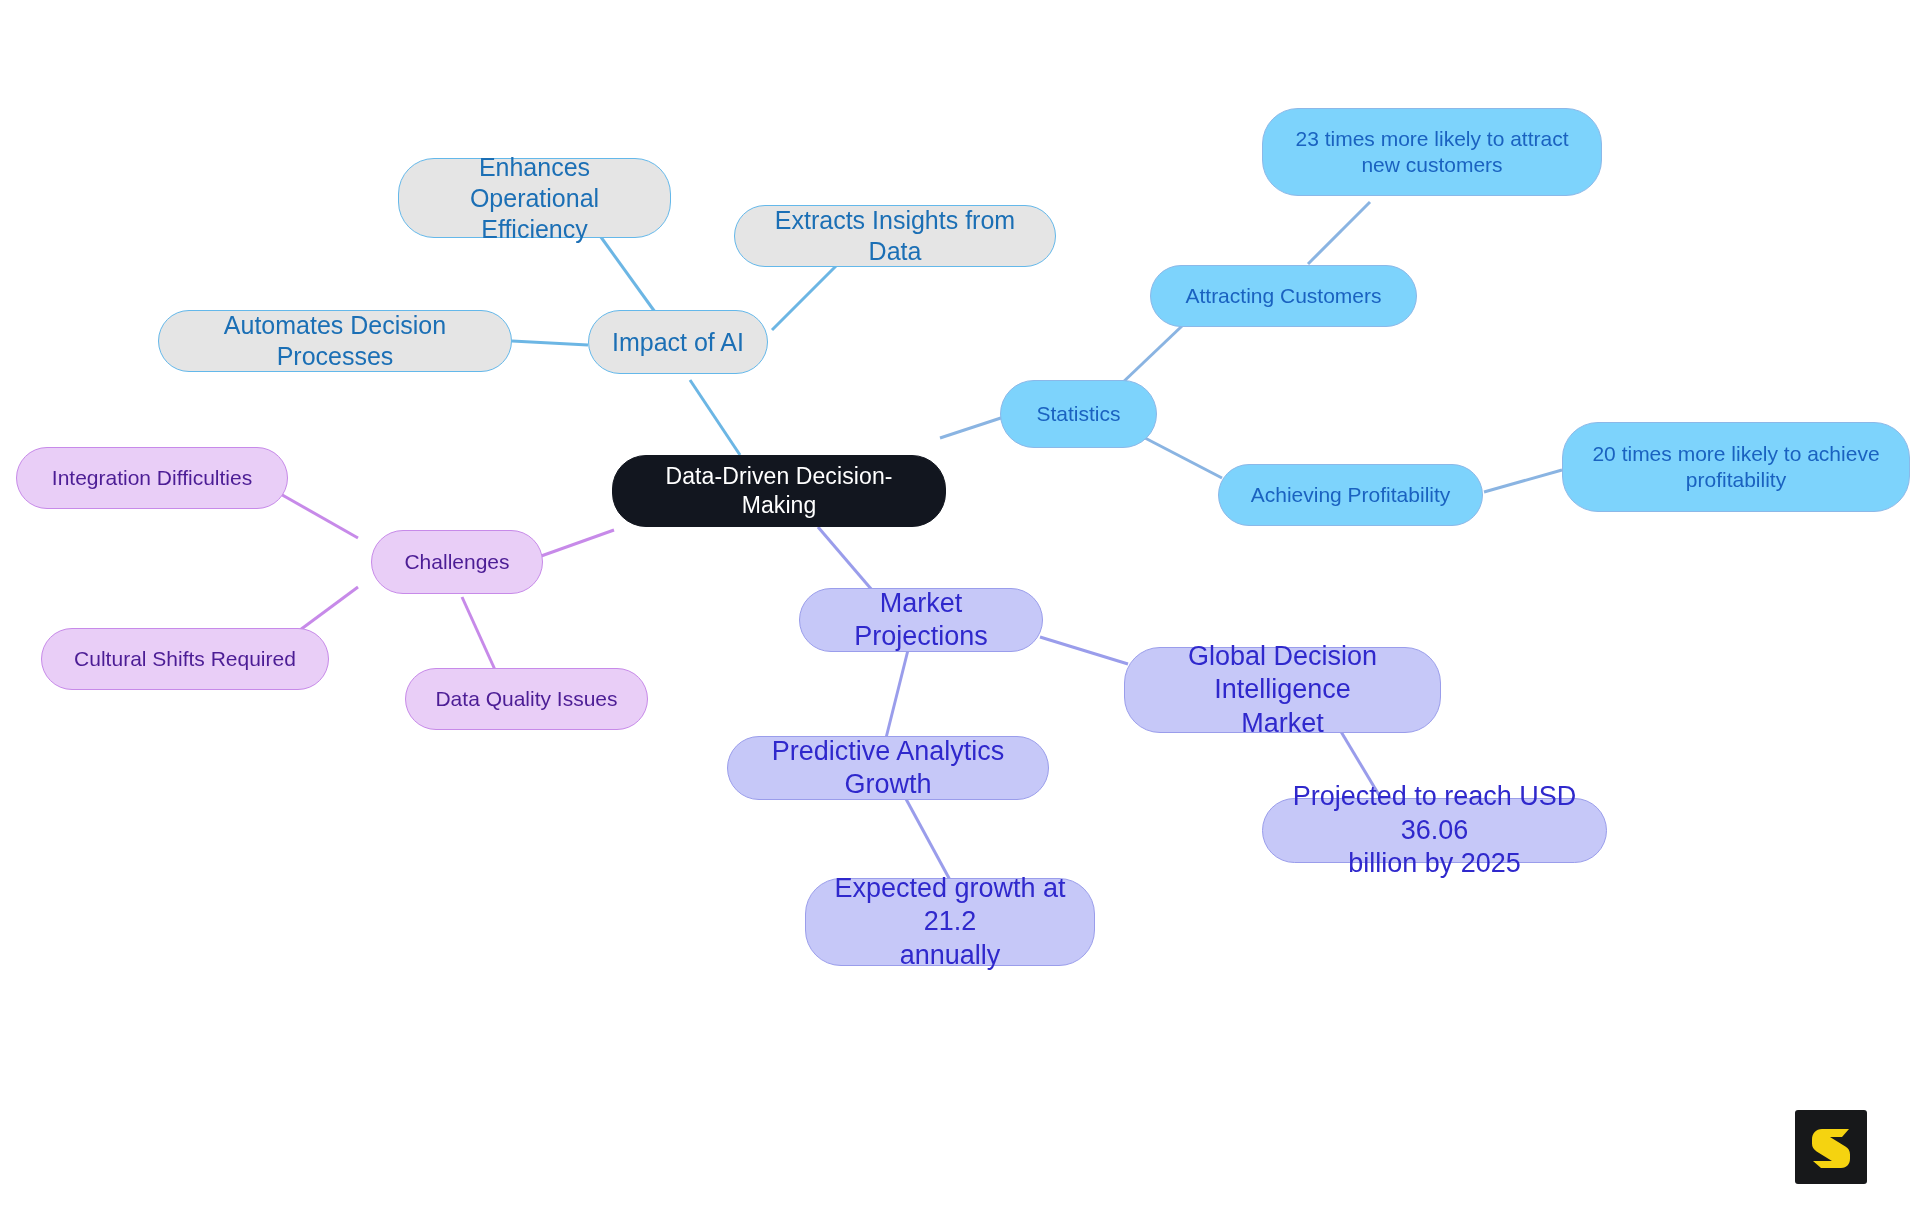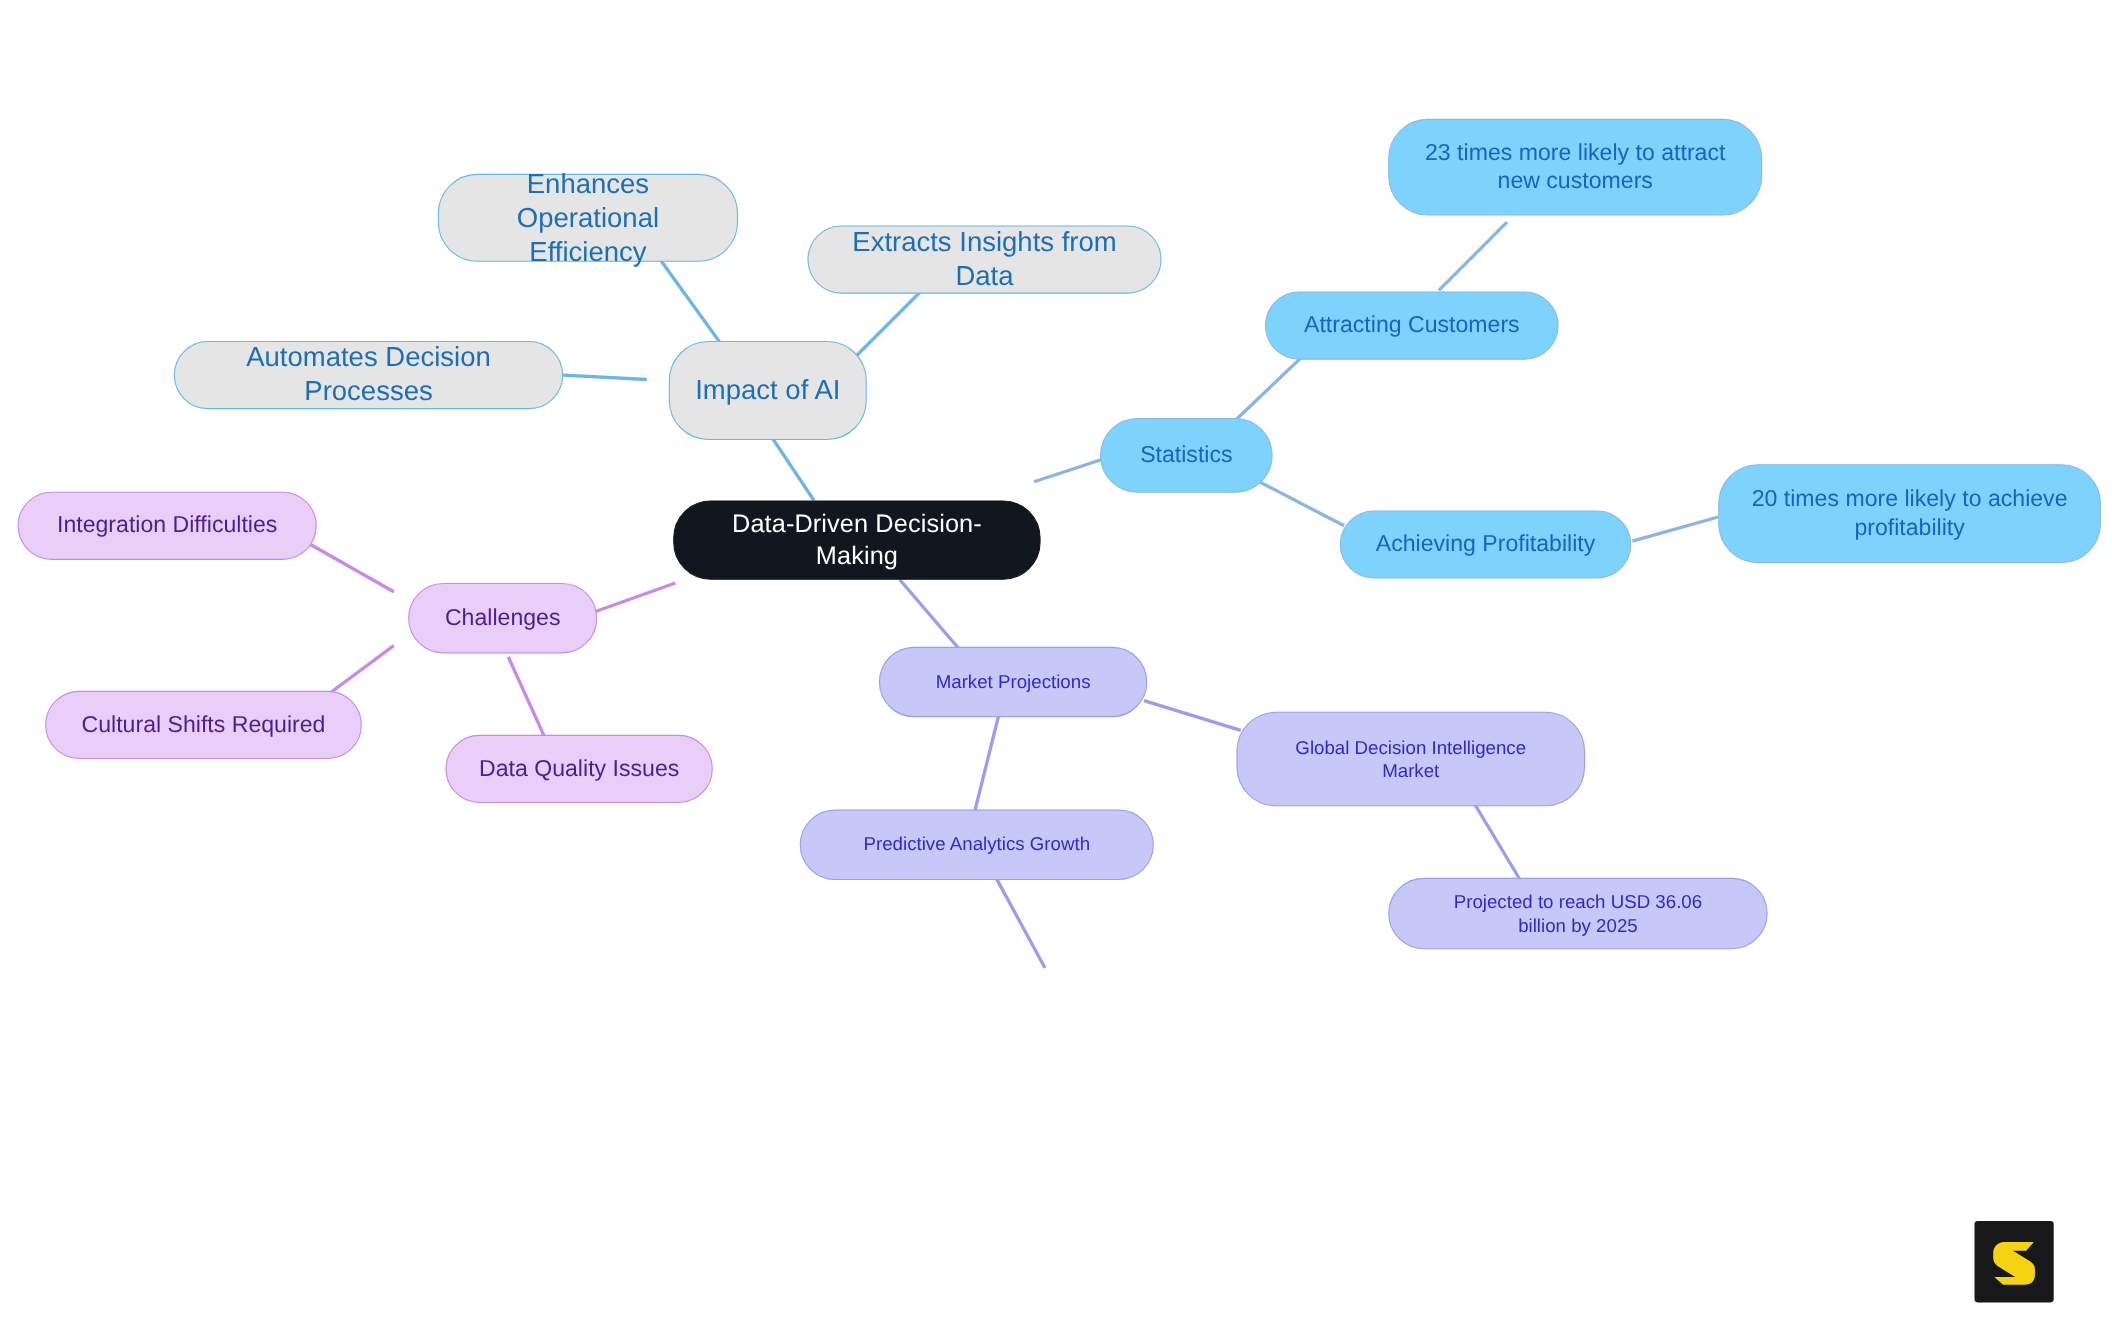--- a/index.html
+++ b/index.html
@@ -76,21 +76,21 @@
   .node.blue-light {
     background: #7dd3fc;
     border-color: #8cb8e8;
     color: #1a62c0;
     font-size: 21px;
   }
   .node.violet {
     background: #c6c8f8;
     border-color: #9a9deb;
     color: #2f28cc;
-    font-size: 17px;
+    font-size: 27px;
   }
   .node.pink {
     background: #e9cef7;
     border-color: #c78ae9;
     color: #4c1d95;
     font-size: 21px;
   }
 
   #logo-badge {
     position: absolute;
@@ -147,21 +147,21 @@
 
     <path d="M 358 587 L 300 630" stroke="#c78ae9" stroke-width="3" fill="none"></path>
 
     <path d="M 462 597 L 496 672" stroke="#c78ae9" stroke-width="3" fill="none"></path>
   </svg>
 
   <div id="node-layer">
 
     <div class="node root" style="left:612px; top:455px; width:334px; height:72px;">Data-Driven Decision-Making</div>
 
-    <div class="node blue-mid" style="left:608px; top:310px; width:180px; height:90px;text-align:right;">Impact of AI</div>
+    <div class="node blue-mid" style="left:588px; top:310px; width:180px; height:64px;text-align:right;">Impact of AI</div>
 
     <div class="node blue-mid" style="left:398px; top:158px; width:273px; height:80px;">Enhances Operational
 Efficiency</div>
 
     <div class="node blue-mid" style="left:734px; top:205px; width:322px; height:62px;">Extracts Insights from Data</div>
 
     <div class="node blue-mid" style="left:158px; top:310px; width:354px; height:62px;">Automates Decision Processes</div>
 
     <div class="node blue-light" style="left:1000px; top:380px; width:157px; height:68px;">Statistics</div>
 
@@ -178,20 +178,22 @@
     <div class="node violet" style="left:799px; top:588px; width:244px; height:64px;">Market Projections</div>
 
     <div class="node violet" style="left:1124px; top:647px; width:317px; height:86px;">Global Decision Intelligence
 Market</div>
 
     <div class="node violet" style="left:1262px; top:798px; width:345px; height:65px;">Projected to reach USD 36.06
 billion by 2025</div>
 
     <div class="node violet" style="left:727px; top:736px; width:322px; height:64px;">Predictive Analytics Growth</div>
 
+    <div class="node violet" style="left:805px; top:878px; width:290px; height:88px;">Expected growth at 21.2
+annually</div>
 
     <div class="node pink" style="left:371px; top:530px; width:172px; height:64px;">Challenges</div>
 
     <div class="node pink" style="left:16px; top:447px; width:272px; height:62px;">Integration Difficulties</div>
 
     <div class="node pink" style="left:41px; top:628px; width:288px; height:62px;">Cultural Shifts Required</div>
 
     <div class="node pink" style="left:405px; top:668px; width:243px; height:62px;">Data Quality Issues</div>
 
   </div>

